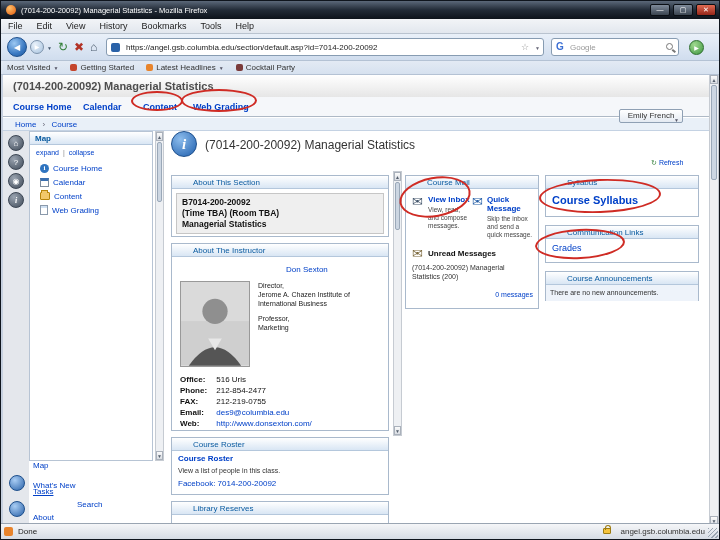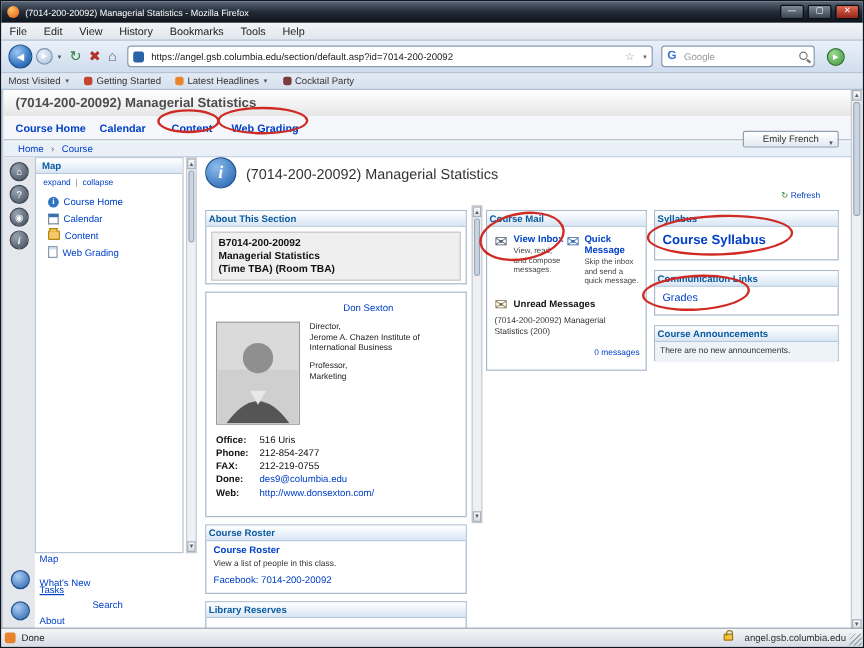--- a/index.html
+++ b/index.html
@@ -57,21 +57,21 @@
   
   #viewport{position:absolute;left:2px;top:74px;width:716px;height:450px;background:#fff;overflow:hidden;}
 
   #banner{position:absolute;left:0;top:0;right:0;height:22px;background:linear-gradient(#ffffff,#e6e6e6);}
   #banner-title{position:absolute;left:10px;top:5px;font-size:11px;font-weight:bold;color:#4d4d4d;white-space:nowrap;}
   #tabsrow{position:absolute;left:0;top:22px;right:0;height:20px;background:#f5f7fa;border-bottom:1px solid #aeb9c6;}
   .tab{position:absolute;top:5px;font-size:9px;font-weight:bold;color:#0040c8;white-space:nowrap;}
   #breadcrumb-band{position:absolute;left:0;top:43px;right:0;height:13px;background:#e9f0f8;border-bottom:1px solid #c4d2e3;font-size:8px;}
   .crumb{color:#0040c8;}
   .crumb-sep{color:#667;margin:0 4px;}
-  #userbox{position:absolute;left:616px;top:34px;width:80px;height:14px;background:linear-gradient(#ffffff,#e4eaf2);border:1px solid #8fa0b4;border-radius:2px;font-size:8px;color:#333;line-height:12px;text-align:center;}
+  #userbox{position:absolute;left:616px;top:34px;width:64px;height:14px;background:linear-gradient(#ffffff,#e4eaf2);border:1px solid #8fa0b4;border-radius:2px;font-size:8px;color:#333;line-height:12px;text-align:center;}
   #userbox .caret{position:absolute;right:3px;top:4px;font-size:5px;color:#556;}
   #userbox .caret::before{content:"▼";}
 
   
   #leftrail{position:absolute;left:0;top:56px;width:26px;height:394px;background:#e4e7ec;}
   .railbtn{position:absolute;left:5px;width:16px;height:16px;border-radius:50%;border:1px solid #3c4654;background:radial-gradient(circle at 35% 30%,#9aa4b1,#404b59);color:#fff;font-size:8px;line-height:15px;text-align:center;}
   .rg-home::before{content:"⌂";}
   .rg-help::before{content:"?";}
   .rg-power::before{content:"◉";}
   .rg-info::before{content:"i";font-family:"Liberation Serif",serif;font-style:italic;font-weight:bold;}
@@ -104,21 +104,21 @@
 
   
   #infoicon{position:absolute;left:168px;top:56px;width:26px;height:26px;border-radius:50%;border:1px solid #1d4f8c;background:radial-gradient(circle at 35% 30%,#8cbcec,#1f5fae);color:#fff;font-size:15px;line-height:25px;text-align:center;font-family:"Liberation Serif",serif;font-style:italic;font-weight:bold;}
   #infoicon::before{content:"i";}
   #heading{position:absolute;left:202px;top:63px;font-size:12px;color:#333;white-space:nowrap;}
   #refresh{position:absolute;left:648px;top:84px;font-size:7px;color:#0040c8;}
   .r-ic{font-size:7px;color:#2f7d35;margin-right:2px;}
   .r-ic::before{content:"↻";}
 
   .box{position:absolute;border:1px solid #a9b9cc;background:#fff;}
-  .bh{height:13px;background:linear-gradient(#ffffff,#d9e6f4);border-bottom:1px solid #b4c7dc;color:#0a5ba0;font-weight:bold;font-size:8px;line-height:13px;padding-left:2px;white-space:nowrap;overflow:hidden;}
+  .bh{height:13px;background:linear-gradient(#ffffff,#d9e6f4);border-bottom:1px solid #b4c7dc;color:#0a5ba0;font-weight:normal;font-size:8px;line-height:13px;padding-left:21px;white-space:nowrap;overflow:hidden;}
   .bbody{position:relative;}
 
   .inner-gray{margin:4px;border:1px solid #c6c6c6;background:#efefef;padding:3px 5px;}
   .bold-line{font-size:8.5px;font-weight:bold;color:#111;line-height:11px;white-space:nowrap;}
 
   .lnk{color:#0040c8;cursor:pointer;}
   .lnk-u{color:#0040c8;cursor:pointer;}
 
   
   #photo{position:absolute;left:8px;top:24px;width:70px;height:86px;border:1px solid #999;}
@@ -280,27 +280,28 @@
     <span id="heading">(7014-200-20092) Managerial Statistics</span>
     <span id="refresh">
       <span class="r-ic"></span><span>Refresh</span>
     </span>
 
     <div class="box" style="left:168px;top:100px;width:218px;height:62px;">
       <div class="bh">About This Section</div>
       <div class="bbody">
         <div class="inner-gray">
           <div class="bold-line">B7014-200-20092</div>
+          <div class="bold-line">(Time TBA) (Room TBA)</div>
           <div class="bold-line">Managerial Statistics</div>
-          <div class="bold-line">(Time TBA) (Room TBA)</div>
         </div>
       </div>
     </div>
 
     <div class="box" style="left:168px;top:168px;width:218px;height:188px;">
+      <div class="bh">About The Instructor</div>
       <div class="bbody" style="height:174px;">
         <span class="lnk" style="position:absolute;left:86px;top:8px;font-size:8px;margin-left:28px;">Don Sexton</span>
         <svg id="photo" viewBox="0 0 70 86">
           <rect width="70" height="86" fill="#cfcfcf"></rect>
           <rect width="70" height="40" fill="#dadada"></rect>
           <circle cx="35" cy="30" r="13" fill="#8f8f8f"></circle>
           <path d="M8 86 Q35 48 62 86 Z" fill="#555"></path>
           <path d="M28 58 L35 70 L42 58 Z" fill="#e8e8e8"></path>
         </svg>
         <div class="roles" style="position:absolute;left:86px;top:24px;width:124px;">
@@ -316,21 +317,21 @@
         </div>
         <div class="fieldrow" style="top:129px;">
           <span class="flabel">Phone:</span>
           <span>212-854-2477</span>
         </div>
         <div class="fieldrow" style="top:140px;">
           <span class="flabel">FAX:</span>
           <span>212-219-0755</span>
         </div>
         <div class="fieldrow" style="top:151px;">
-          <span class="flabel">Done:</span>
+          <span class="flabel">Email:</span>
           <span class="lnk-u">des9@columbia.edu</span>
         </div>
         <div class="fieldrow" style="top:162px;">
           <span class="flabel">Web:</span>
           <span class="lnk-u">http://www.donsexton.com/</span>
         </div>
       </div>
     </div>
 
     <div class="box" style="left:168px;top:362px;width:218px;height:58px;">

